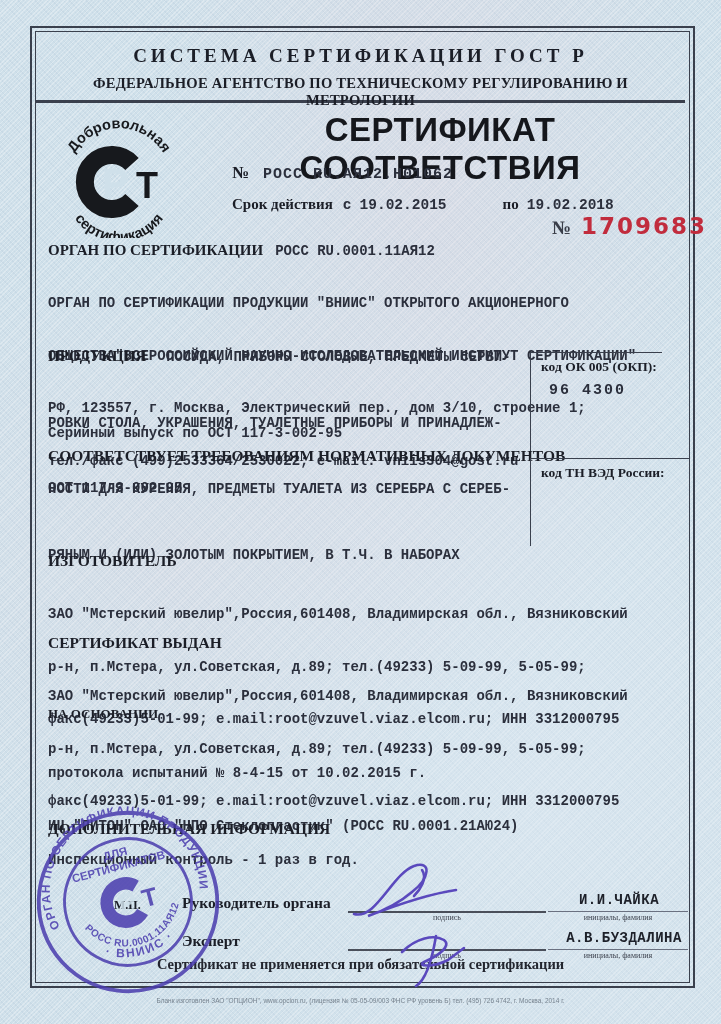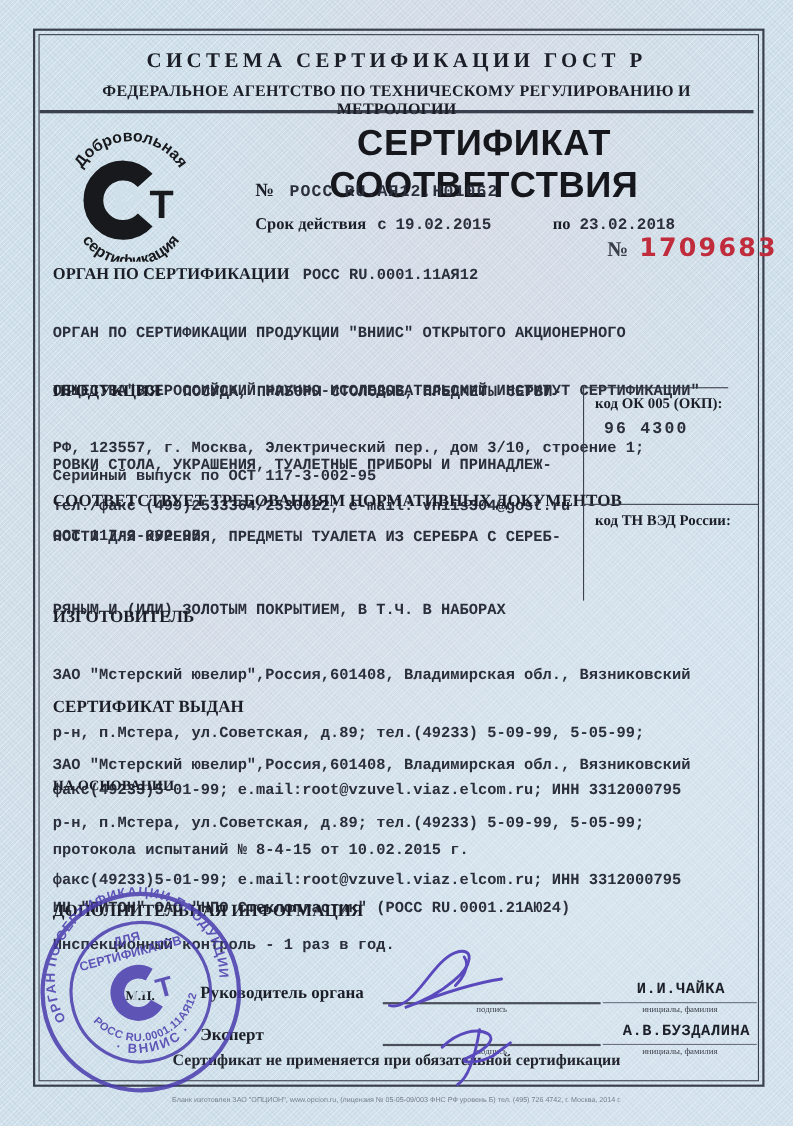--- a/index.html
+++ b/index.html
@@ -60,21 +60,21 @@
   <div class="abs" style="left:232px;top:163px;">
     <span class="serifb" style="font-size:17px;">№</span>
     <span class="mono" style="font-size:15px;letter-spacing:1px;margin-left:10px;">РОСС RU.АЯ12.Н01062</span>
   </div>
 
   <div class="abs" style="left:232px;top:195px;">
     <span class="serifb" style="font-size:15px;">Срок действия</span>
     <span class="mono" style="font-size:14.5px;margin-left:6px;">с</span>
     <span class="mono" style="font-size:14.5px;margin-left:4px;">19.02.2015</span>
     <span class="serifb" style="font-size:15px;margin-left:52px;">по</span>
-    <span class="mono" style="font-size:14.5px;margin-left:4px;">23.02.2018</span>
+    <span class="mono" style="font-size:14.5px;margin-left:4px;">19.02.2018</span>
   </div>
 
   <div class="abs" style="left:552px;top:213px;">
     <span class="serifb" style="font-size:19px;color:#3a3e49;">№</span>
     <span style="font-family:'DejaVu Sans',sans-serif;font-size:23px;font-weight:600;color:#c12c3d;letter-spacing:2px;margin-left:6px;">1709683</span>
   </div>
 
   <div class="abs" style="left:48px;top:241px;">
     <div>
       <span class="serifb" style="font-size:15px;">ОРГАН ПО СЕРТИФИКАЦИИ</span>

